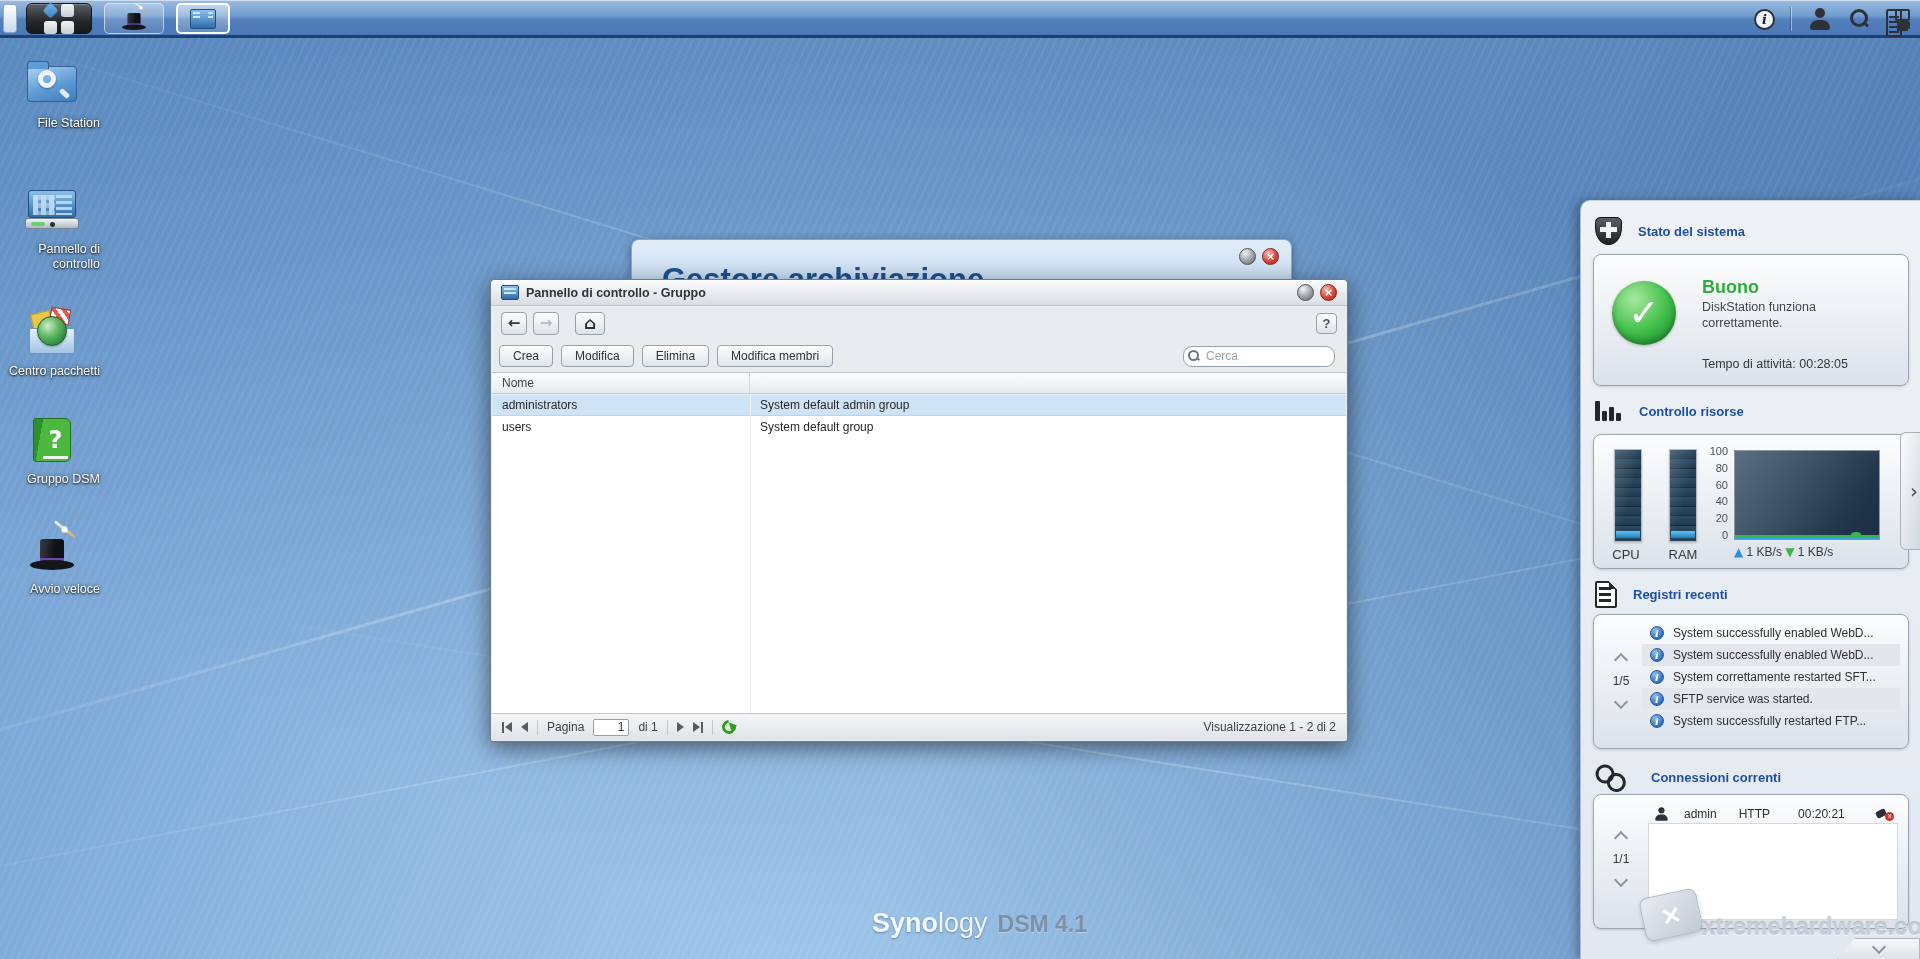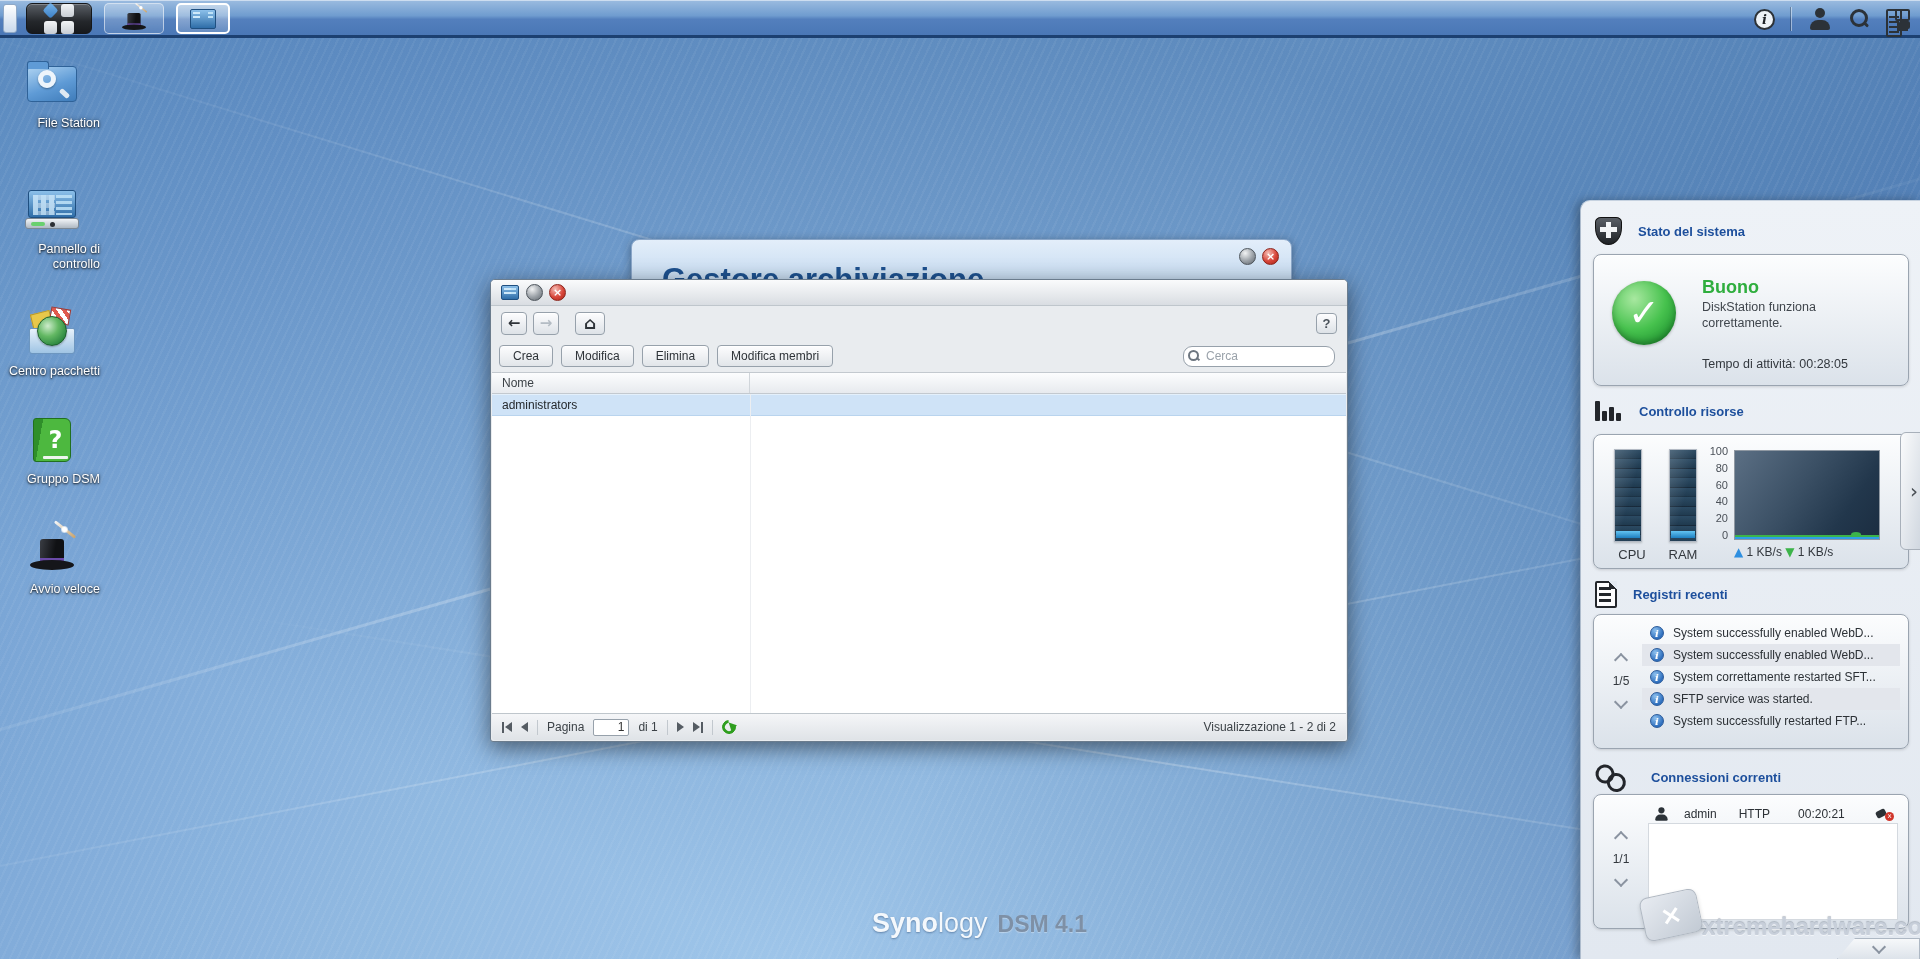--- a/index.html
+++ b/index.html
@@ -386,20 +386,21 @@
   <div class="big-title">Gestore archiviazione</div>
   <div class="wctl">
     <div class="btn-min"></div>
     <div class="btn-close">×</div>
   </div>
 </div>
 
 <div class="window">
   <div class="titlebar">
     <div class="title-icon"></div>
+    <div class="title-text">Pannello di controllo - Gruppo</div>
     <div class="wctl">
       <div class="btn-min"></div>
       <div class="btn-close">×</div>
     </div>
   </div>
   <div class="navbar">
     <div class="nav-btn">←</div>
     <div class="nav-btn disabled">→</div>
     <div class="nav-btn home">⌂</div>
     <div class="help-btn">?</div>
@@ -413,20 +414,25 @@
       <div class="sb-mag"></div>
       <input type="text" placeholder="Cerca" style="">
     </div>
   </div>
   <div class="grid-area">
     <div class="grid-head">
       <div class="c1">Nome</div>
     </div>
     <div class="grow sel">
       <div class="c1">administrators</div>
+      <div class="c2">System default admin group</div>
+    </div>
+    <div class="grow">
+      <div class="c1">users</div>
+      <div class="c2">System default group</div>
     </div>
     <div class="col-line"></div>
   </div>
   <div class="pagebar">
     <div class="pg-ctl">
         <span class="pg-bar"></span>
         <span class="tri-l"></span>
       </div>
     <div class="pg-ctl">
         <span class="tri-l"></span>
@@ -471,21 +477,21 @@
         <span class="b1"></span>
         <span class="b2"></span>
         <span class="b3"></span>
         <span class="b4"></span>
       </div>
     <div class="sec-title">Controllo risorse</div>
   </div>
   <div class="panel" style="top:233px; height:135px;">
     <div class="meter" style="left:20px;"></div>
     <div class="meter" style="left:75px;"></div>
-    <div class="meter-lbl" style="left:23px;">CPU</div>
+    <div class="meter-lbl" style="left:17px;">CPU</div>
     <div class="meter-lbl" style="left:74px;">RAM</div>
     <div class="yaxis">
       <span>100</span>
       <span>80</span>
       <span>60</span>
       <span>40</span>
       <span>20</span>
       <span>0</span>
     </div>
     <div class="netchart">

